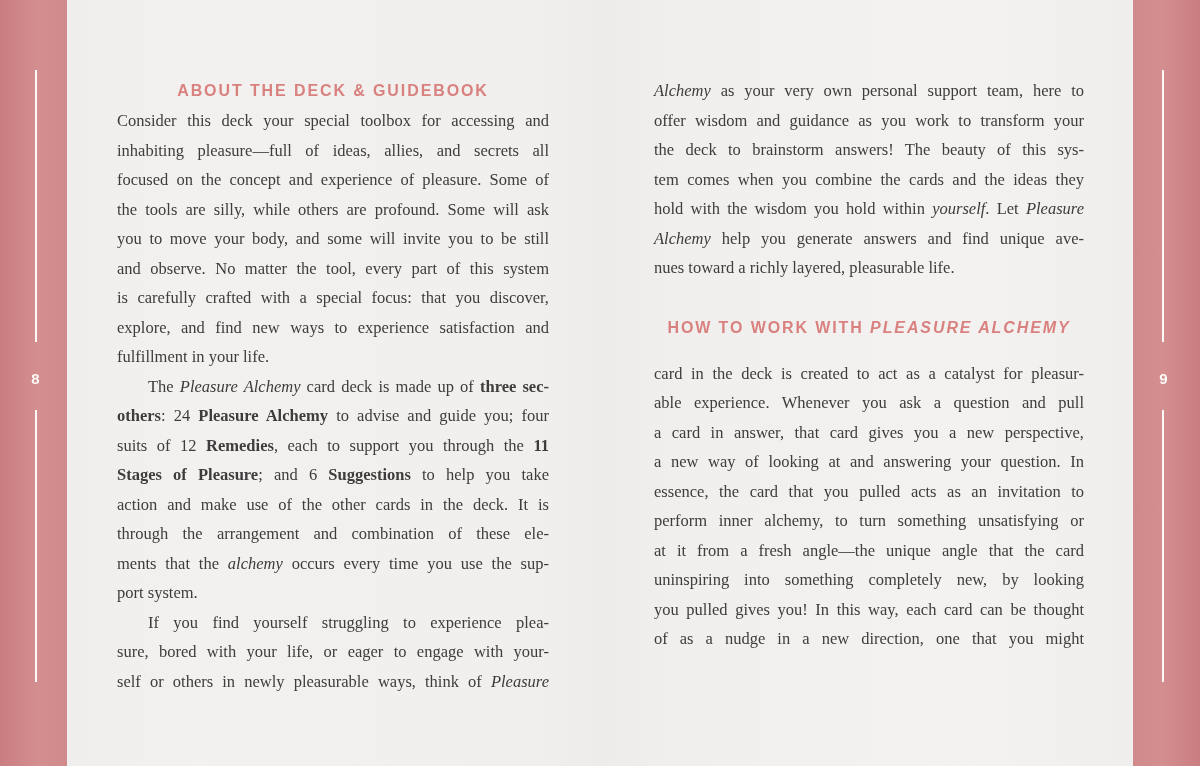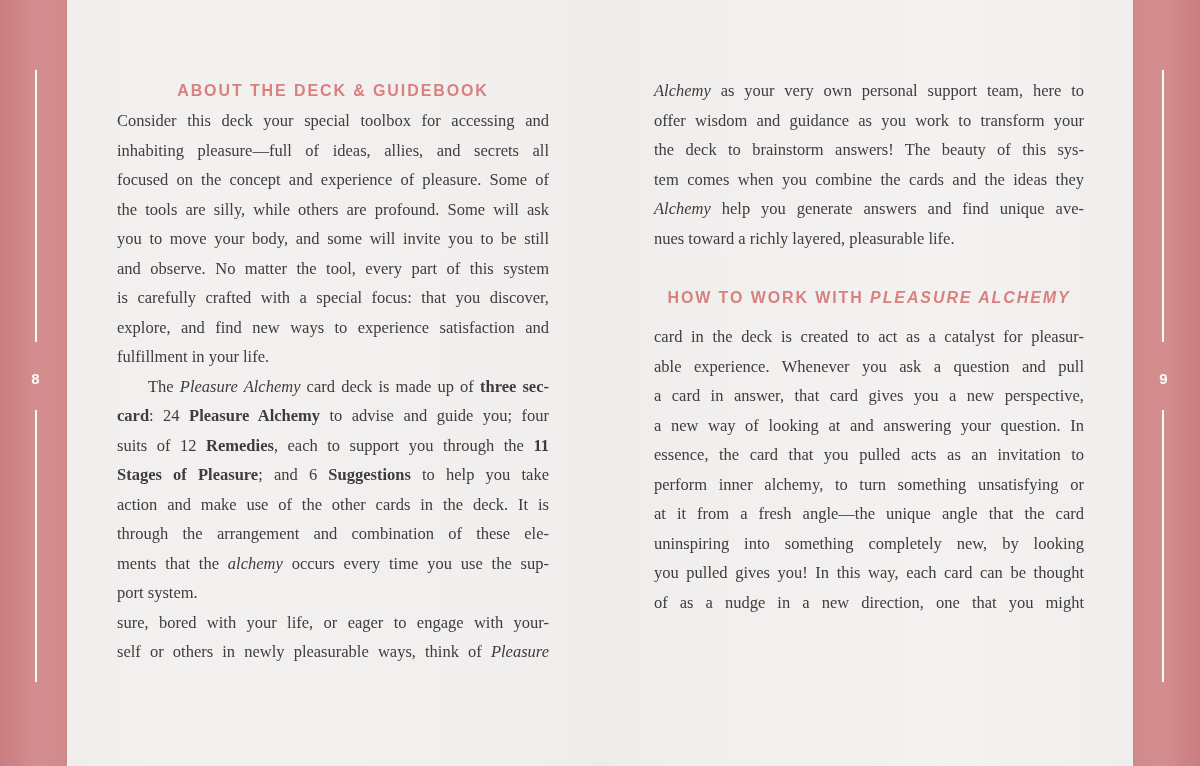--- a/index.html
+++ b/index.html
@@ -39,21 +39,21 @@
   .column.left  { left: 117px; width: 432px; }
   .column.right { left: 654px; width: 430px; }
 
   .heading {
     font-family: "Liberation Sans", "DejaVu Sans", sans-serif;
     font-weight: bold; font-size: 16px; letter-spacing: 1.9px;
     color: var(--heading-salmon, #d8817f);
     text-align: center; line-height: 30px; height: 30px;
     white-space: nowrap;
   }
-  .para + .heading { margin-top: 30px; margin-bottom: 9px; }
+  .para + .heading { margin-top: 30px; margin-bottom: 16px; }
 
   .line {
     height: 29.5px; line-height: 29.5px;
     text-align: justify; text-align-last: justify;
   }
   .line.last   { text-align-last: left; }
   .line.indent { text-indent: 31px; }
   .it { font-style: italic; }
   .bd { font-weight: bold; }
 </style>
@@ -82,40 +82,42 @@
         <div class="line"><span>focused on the concept and experience of pleasure. Some of</span></div>
         <div class="line"><span>the tools are silly, while others are profound. Some will ask</span></div>
         <div class="line"><span>you to move your body, and some will invite you to be still</span></div>
         <div class="line"><span>and observe. No matter the tool, every part of this system</span></div>
         <div class="line"><span>is carefully crafted with a special focus: that you discover,</span></div>
         <div class="line"><span>explore, and find new ways to experience satisfaction and</span></div>
         <div class="line last"><span>fulfillment in your life.</span></div>
       </div>
       <div class="para">
         <div class="line indent"><span>The </span><span class="it">Pleasure Alchemy</span><span> card deck is made up of </span><span class="bd">three sec-</span></div>
-        <div class="line"><span class="bd">card</span><span>: 24 </span><span class="bd">Pleasure Alchemy</span><span> to advise and guide you; four</span></div>
+        <div class="line"><span class="bd">others</span><span>: 24 </span><span class="bd">Pleasure Alchemy</span><span> to advise and guide you; four</span></div>
         <div class="line"><span>suits of 12 </span><span class="bd">Remedies</span><span>, each to support you through the </span><span class="bd">11</span></div>
         <div class="line"><span class="bd">Stages of Pleasure</span><span>; and 6 </span><span class="bd">Suggestions</span><span> to help you take</span></div>
         <div class="line"><span>action and make use of the other cards in the deck. It is</span></div>
         <div class="line"><span>through the arrangement and combination of these ele-</span></div>
         <div class="line"><span>ments that the </span><span class="it">alchemy</span><span> occurs every time you use the sup-</span></div>
         <div class="line last"><span>port system.</span></div>
       </div>
       <div class="para">
+        <div class="line indent"><span>If you find yourself struggling to experience plea-</span></div>
         <div class="line"><span>sure, bored with your life, or eager to engage with your-</span></div>
         <div class="line"><span>self or others in newly pleasurable ways, think of </span><span class="it">Pleasure</span></div>
       </div>
     </div>
 
   <div class="column right">
       <div class="para">
         <div class="line"><span class="it">Alchemy</span><span> as your very own personal support team, here to</span></div>
         <div class="line"><span>offer wisdom and guidance as you work to transform your</span></div>
         <div class="line"><span>the deck to brainstorm answers! The beauty of this sys-</span></div>
         <div class="line"><span>tem comes when you combine the cards and the ideas they</span></div>
+        <div class="line"><span>hold with the wisdom you hold within </span><span class="it">yourself</span><span>. Let </span><span class="it">Pleasure</span></div>
         <div class="line"><span class="it">Alchemy</span><span> help you generate answers and find unique ave-</span></div>
         <div class="line last"><span>nues toward a richly layered, pleasurable life.</span></div>
       </div>
       <div class="heading"><span>HOW TO WORK WITH </span><span class="it">PLEASURE ALCHEMY</span></div>
       <div class="para">
         <div class="line"><span>card in the deck is created to act as a catalyst for pleasur-</span></div>
         <div class="line"><span>able experience. Whenever you ask a question and pull</span></div>
         <div class="line"><span>a card in answer, that card gives you a new perspective,</span></div>
         <div class="line"><span>a new way of looking at and answering your question. In</span></div>
         <div class="line"><span>essence, the card that you pulled acts as an invitation to</span></div>

